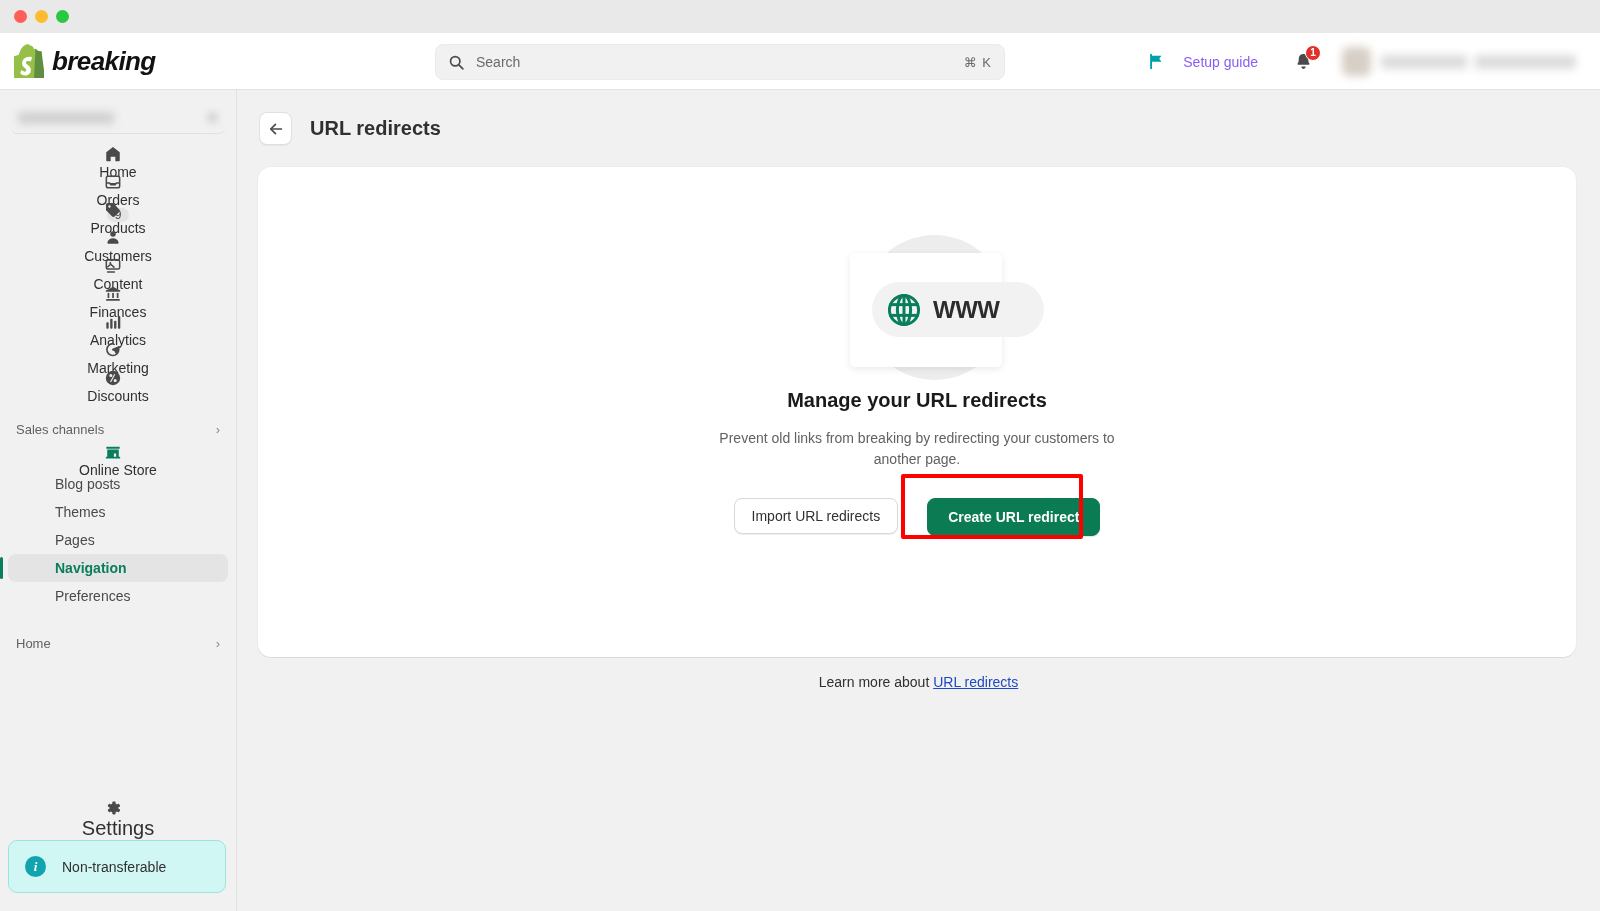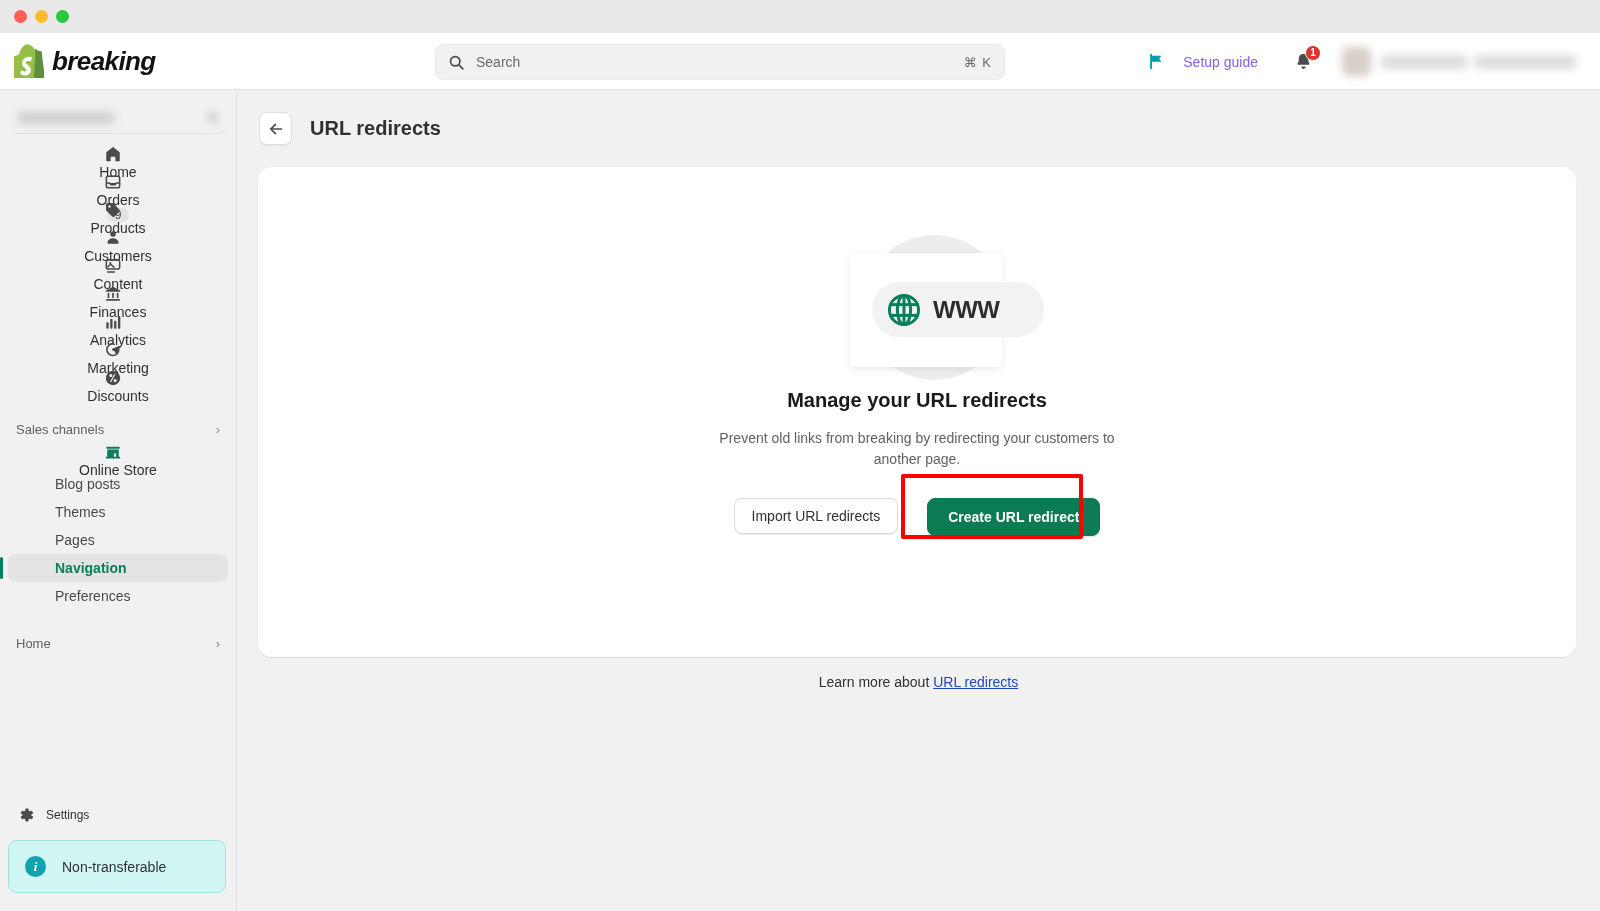--- a/index.html
+++ b/index.html
@@ -158,21 +158,21 @@
   }
   .nav-subitem.active::before {
     content: ""; position: absolute; left: -8px; top: 3px;
     width: 3px; height: 22px; background: #0a7e5c; border-radius: 2px;
   }
 
   .settings-item {
     position: absolute; bottom: 80px; left: 8px; right: 8px;
     display: flex; align-items: center; height: 32px;
     padding: 0 8px; border-radius: 8px; cursor: pointer;
-    font-size: 12px; color: #303030;
+    font-size: 20px; color: #303030; flex-direction: column;
   }
   .settings-item .ico {
     width: 20px; height: 20px; margin-right: 10px; color: #4a4a4a;
     display: flex; align-items: center; justify-content: center;
   }
   .banner {
     position: absolute; bottom: 18px; left: 8px; right: 10px;
     height: 53px; border-radius: 9px;
     background: #d1f7f5; border: 1px solid #9fe3e0;
     display: flex; align-items: center; padding: 0 16px; gap: 16px;

